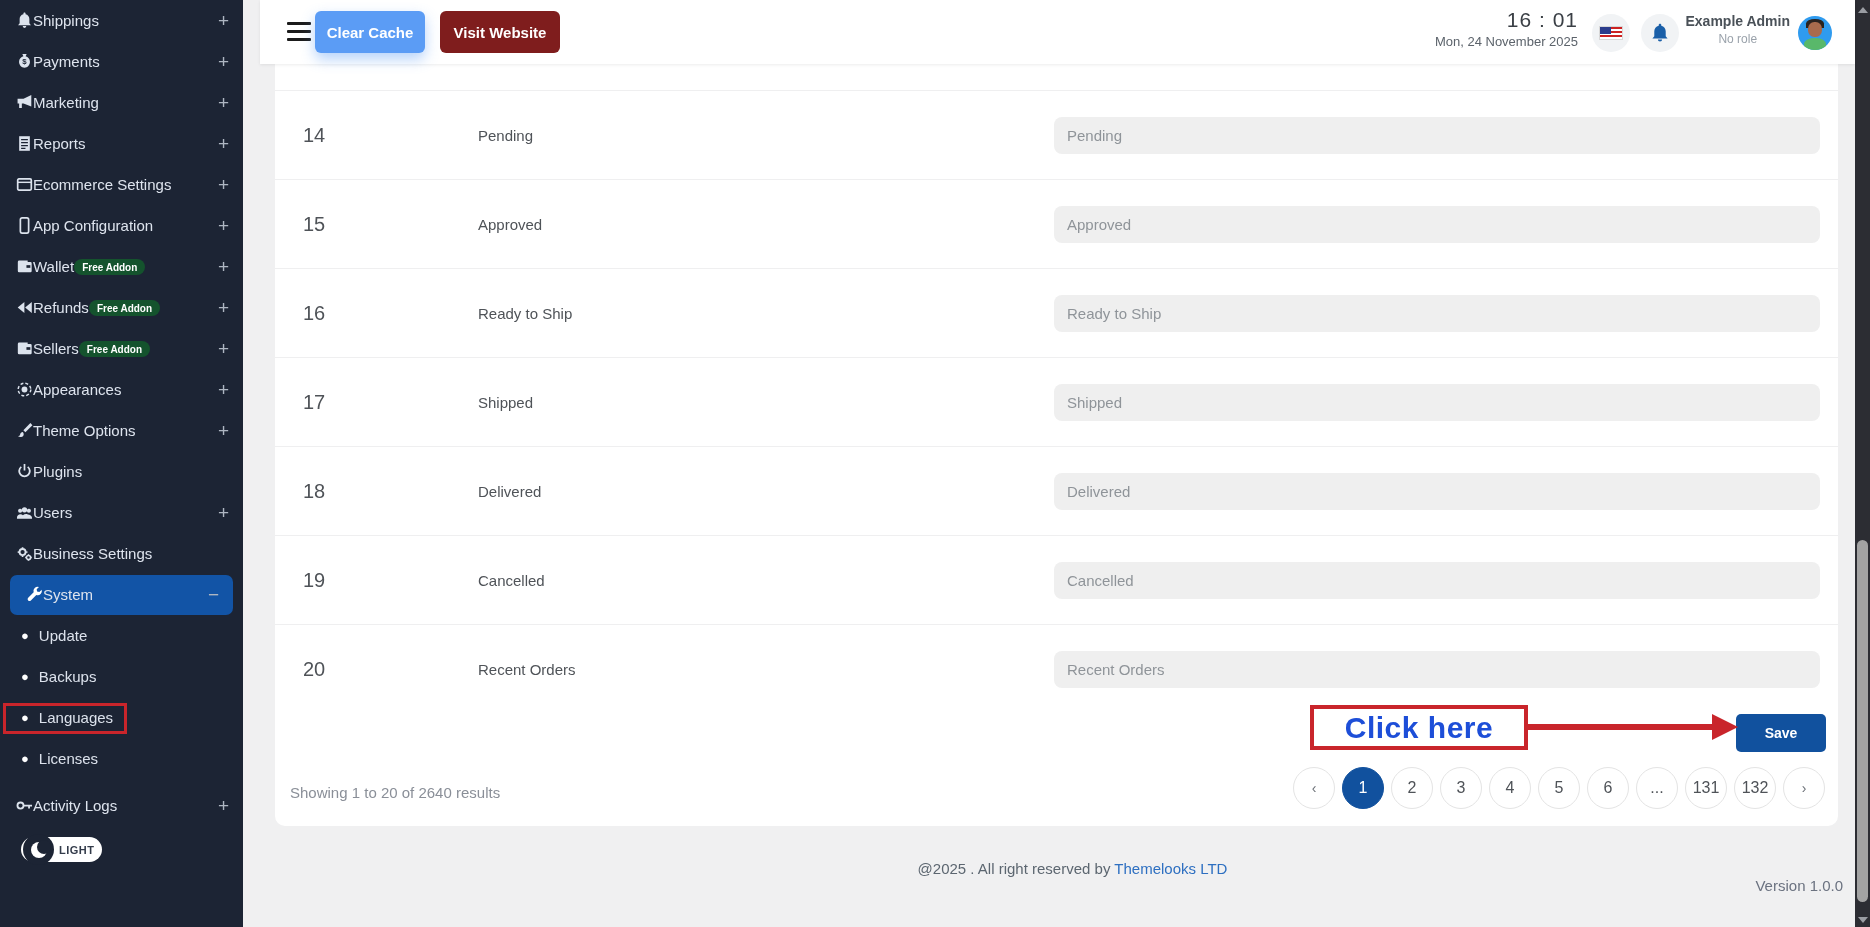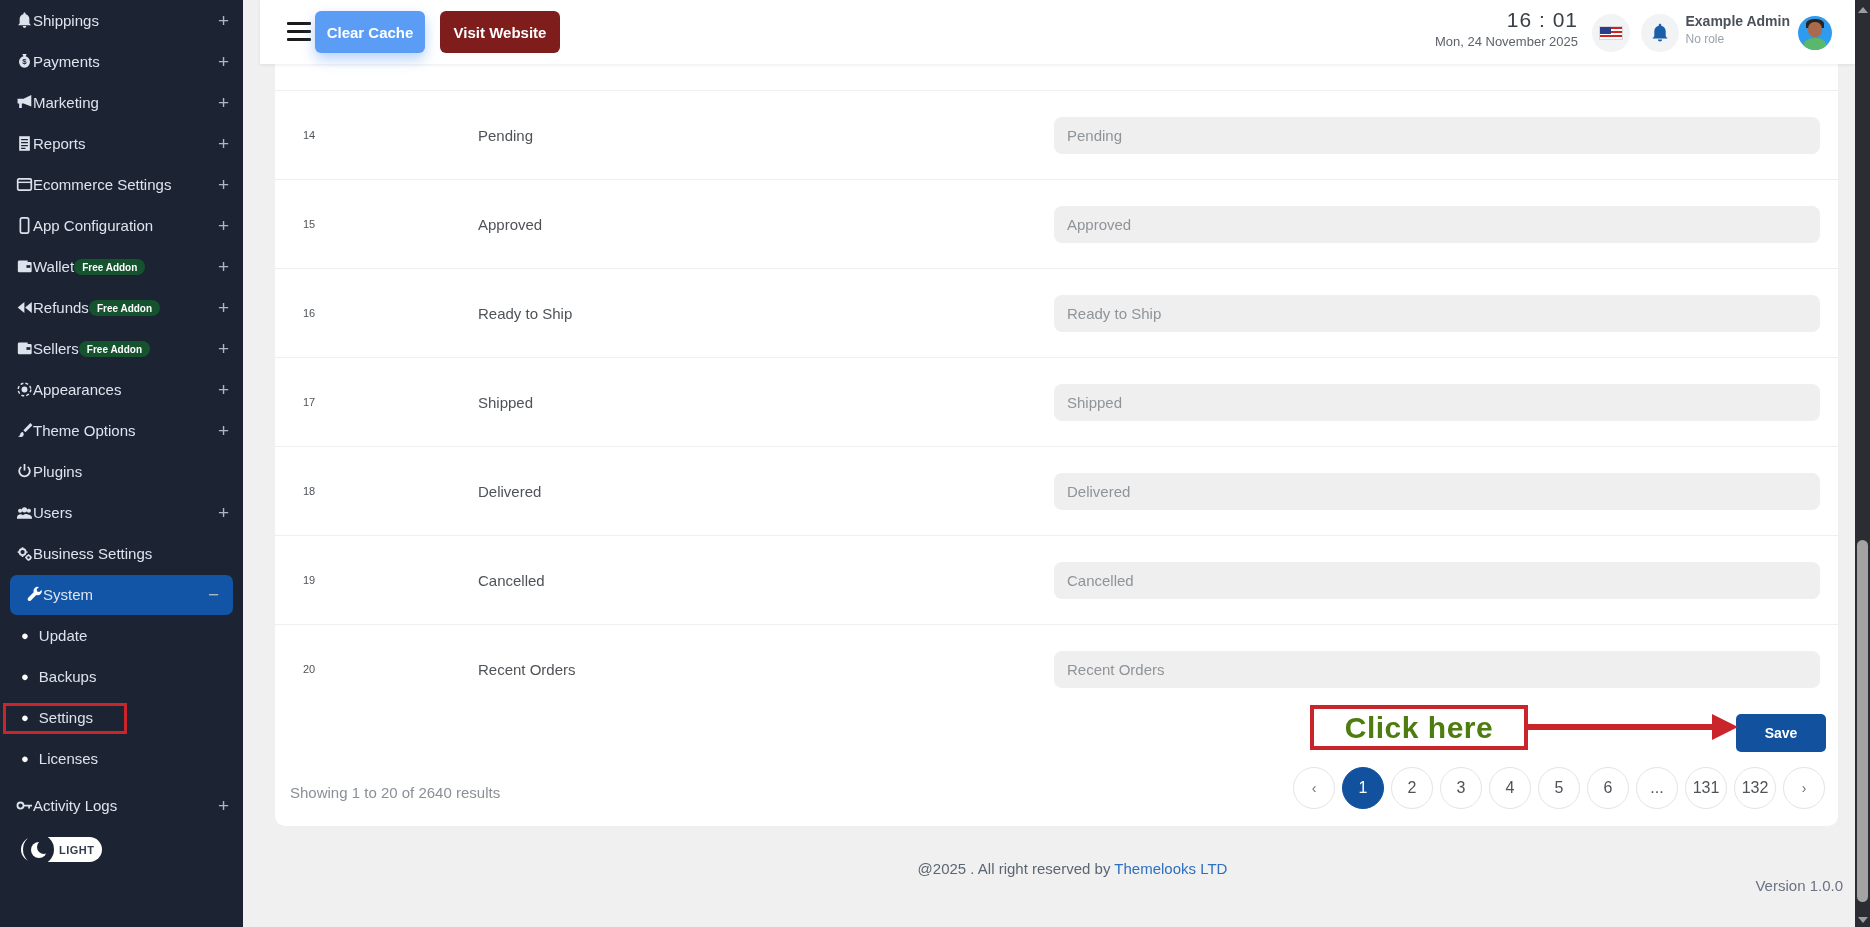--- a/index.html
+++ b/index.html
@@ -35,38 +35,38 @@
   .btn-clear { left:55px; width:110px; background:#5b9cf5; box-shadow:0 6px 14px rgba(91,156,245,.45); }
   .btn-visit { left:180px; width:120px; background:#7f1d1d; }
   .clockblock { position:absolute; right:277px; top:8px; text-align:right; }
   .clock { font-size:21px; font-weight:normal; color:#3a3f45; letter-spacing:1px; }
   .date { font-size:13px; color:#5c636b; margin-top:2px; white-space:nowrap; }
   .circ { position:absolute; top:14px; width:38px; height:38px; border-radius:50%; background:#f1f3f5; display:flex; align-items:center; justify-content:center; cursor:pointer; }
   .circ-flag { left:1332px; }
   .circ-bell { left:1381px; }
   .usflag { width:24px; height:14px; border:1px solid #d8d8d8; background:repeating-linear-gradient(#c22 0 2px,#fff 2px 4px); position:relative; }
   .usflag::after { content:""; position:absolute; left:0; top:0; width:11px; height:7px; background:#2b3c8c; }
-  .userblock { position:absolute; right:65px; top:13px; text-align:left; }
+  .userblock { position:absolute; right:65px; top:13px; text-align:center; }
   .uname { font-size:14px; font-weight:bold; color:#4a5158; }
   .urole { font-size:12px; color:#9aa2ab; margin-top:3px; }
   .avatar { position:absolute; left:1538px; top:16px; width:34px; height:34px; border-radius:50%; background:#2f9bef; overflow:hidden; cursor:pointer; }
   .av-head { position:absolute; left:10px; top:6px; width:14px; height:15px; background:#a96b4d; border-radius:45%; }
   .av-hair { position:absolute; left:8px; top:3px; width:18px; height:9px; background:#2a2320; border-radius:50% 50% 0 0; }
   .av-shirt { position:absolute; left:6px; top:22px; width:22px; height:14px; background:#59b86a; border-radius:45% 45% 0 0; }
 
   
   .card { position:absolute; left:15px; top:64px; width:1563px; height:762px; background:#fff; border-radius:0 0 10px 10px; }
   .rows-spacer { height:26px; }
   .trow { position:relative; height:89px; border-top:1px solid #efeff0; display:flex; align-items:center; }
-  .cell-num { position:absolute; left:28px; font-size:11px; color:#4f5358; }
+  .cell-num { position:absolute; left:28px; font-size:20px; color:#4f5358; }
   .cell-label { position:absolute; left:203px; font-size:15px; color:#4f5358; }
   .cell-input { position:absolute; left:779px; width:766px; height:37px; background:#efefef; border:none; border-radius:8px; padding:0 13px; font-size:15px; color:#8f9499; font-family:"Liberation Sans",sans-serif; }
   .save-btn { position:absolute; left:1461px; top:650px; width:90px; height:38px; background:#11519e; color:#fff; border:none; border-radius:5px; font-weight:bold; font-size:14px; font-family:"Liberation Sans",sans-serif; cursor:pointer; }
   .annot-box { position:absolute; left:1035px; top:641px; width:218px; height:45px; border:4px solid #c9252b; background:#fff; display:flex; align-items:center; justify-content:center; z-index:4; }
-  .annot-text { color:#4d7c0f; font-size:30px; font-weight:bold; letter-spacing:.5px; }
+  .annot-text { color:#1d4ed8; font-size:30px; font-weight:bold; letter-spacing:.5px; }
   .annot-line { position:absolute; left:1253px; top:660px; width:186px; height:6px; background:#c9252b; z-index:4; }
   .annot-head { position:absolute; left:1437px; top:650px; width:0; height:0; border-top:13px solid transparent; border-bottom:13px solid transparent; border-left:26px solid #c9252b; z-index:4; }
   .results { position:absolute; left:15px; top:720px; font-size:15px; color:#8a8f98; }
   .pagination { position:absolute; right:13px; top:703px; display:flex; gap:7px; }
   .page-btn { width:42px; height:42px; border-radius:50%; border:1px solid #e4e4e4; background:#fff; color:#4f5358; font-size:16px; display:flex; align-items:center; justify-content:center; cursor:pointer; font-family:"Liberation Sans",sans-serif; }
   .page-btn.active { background:#11519e; border-color:#11519e; color:#fff; }
   .page-btn.navpg { color:#6a6f76; font-size:14px; }
 
   
   .pagefooter { position:absolute; left:0; top:860px; width:1595px; height:48px; display:flex; align-items:center;flex-direction:column; }
@@ -212,21 +212,21 @@
         <div class="side-sub">
           <span class="bullet">●</span>
           <span class="s-label">Update</span>
         </div>
         <div class="side-sub">
           <span class="bullet">●</span>
           <span class="s-label">Backups</span>
         </div>
         <div class="side-sub">
           <span class="bullet">●</span>
-          <span class="s-label">Settings</span>
+          <span class="s-label">Languages</span>
         </div>
         <div class="side-sub">
           <span class="bullet">●</span>
           <span class="s-label">Licenses</span>
         </div>
         <div class="gap6"></div>
         <div class="side-item">
           <svg width="17" height="17" viewBox="0 0 14 14">
             <circle cx="3.7" cy="7" r="2.5" fill="none" stroke="#dce3ed" stroke-width="1.5"></circle>
             <path fill="#dce3ed" d="M6.2 6.3h7v1.5h-1.7v1.7H10V7.8H6.2z"></path>

